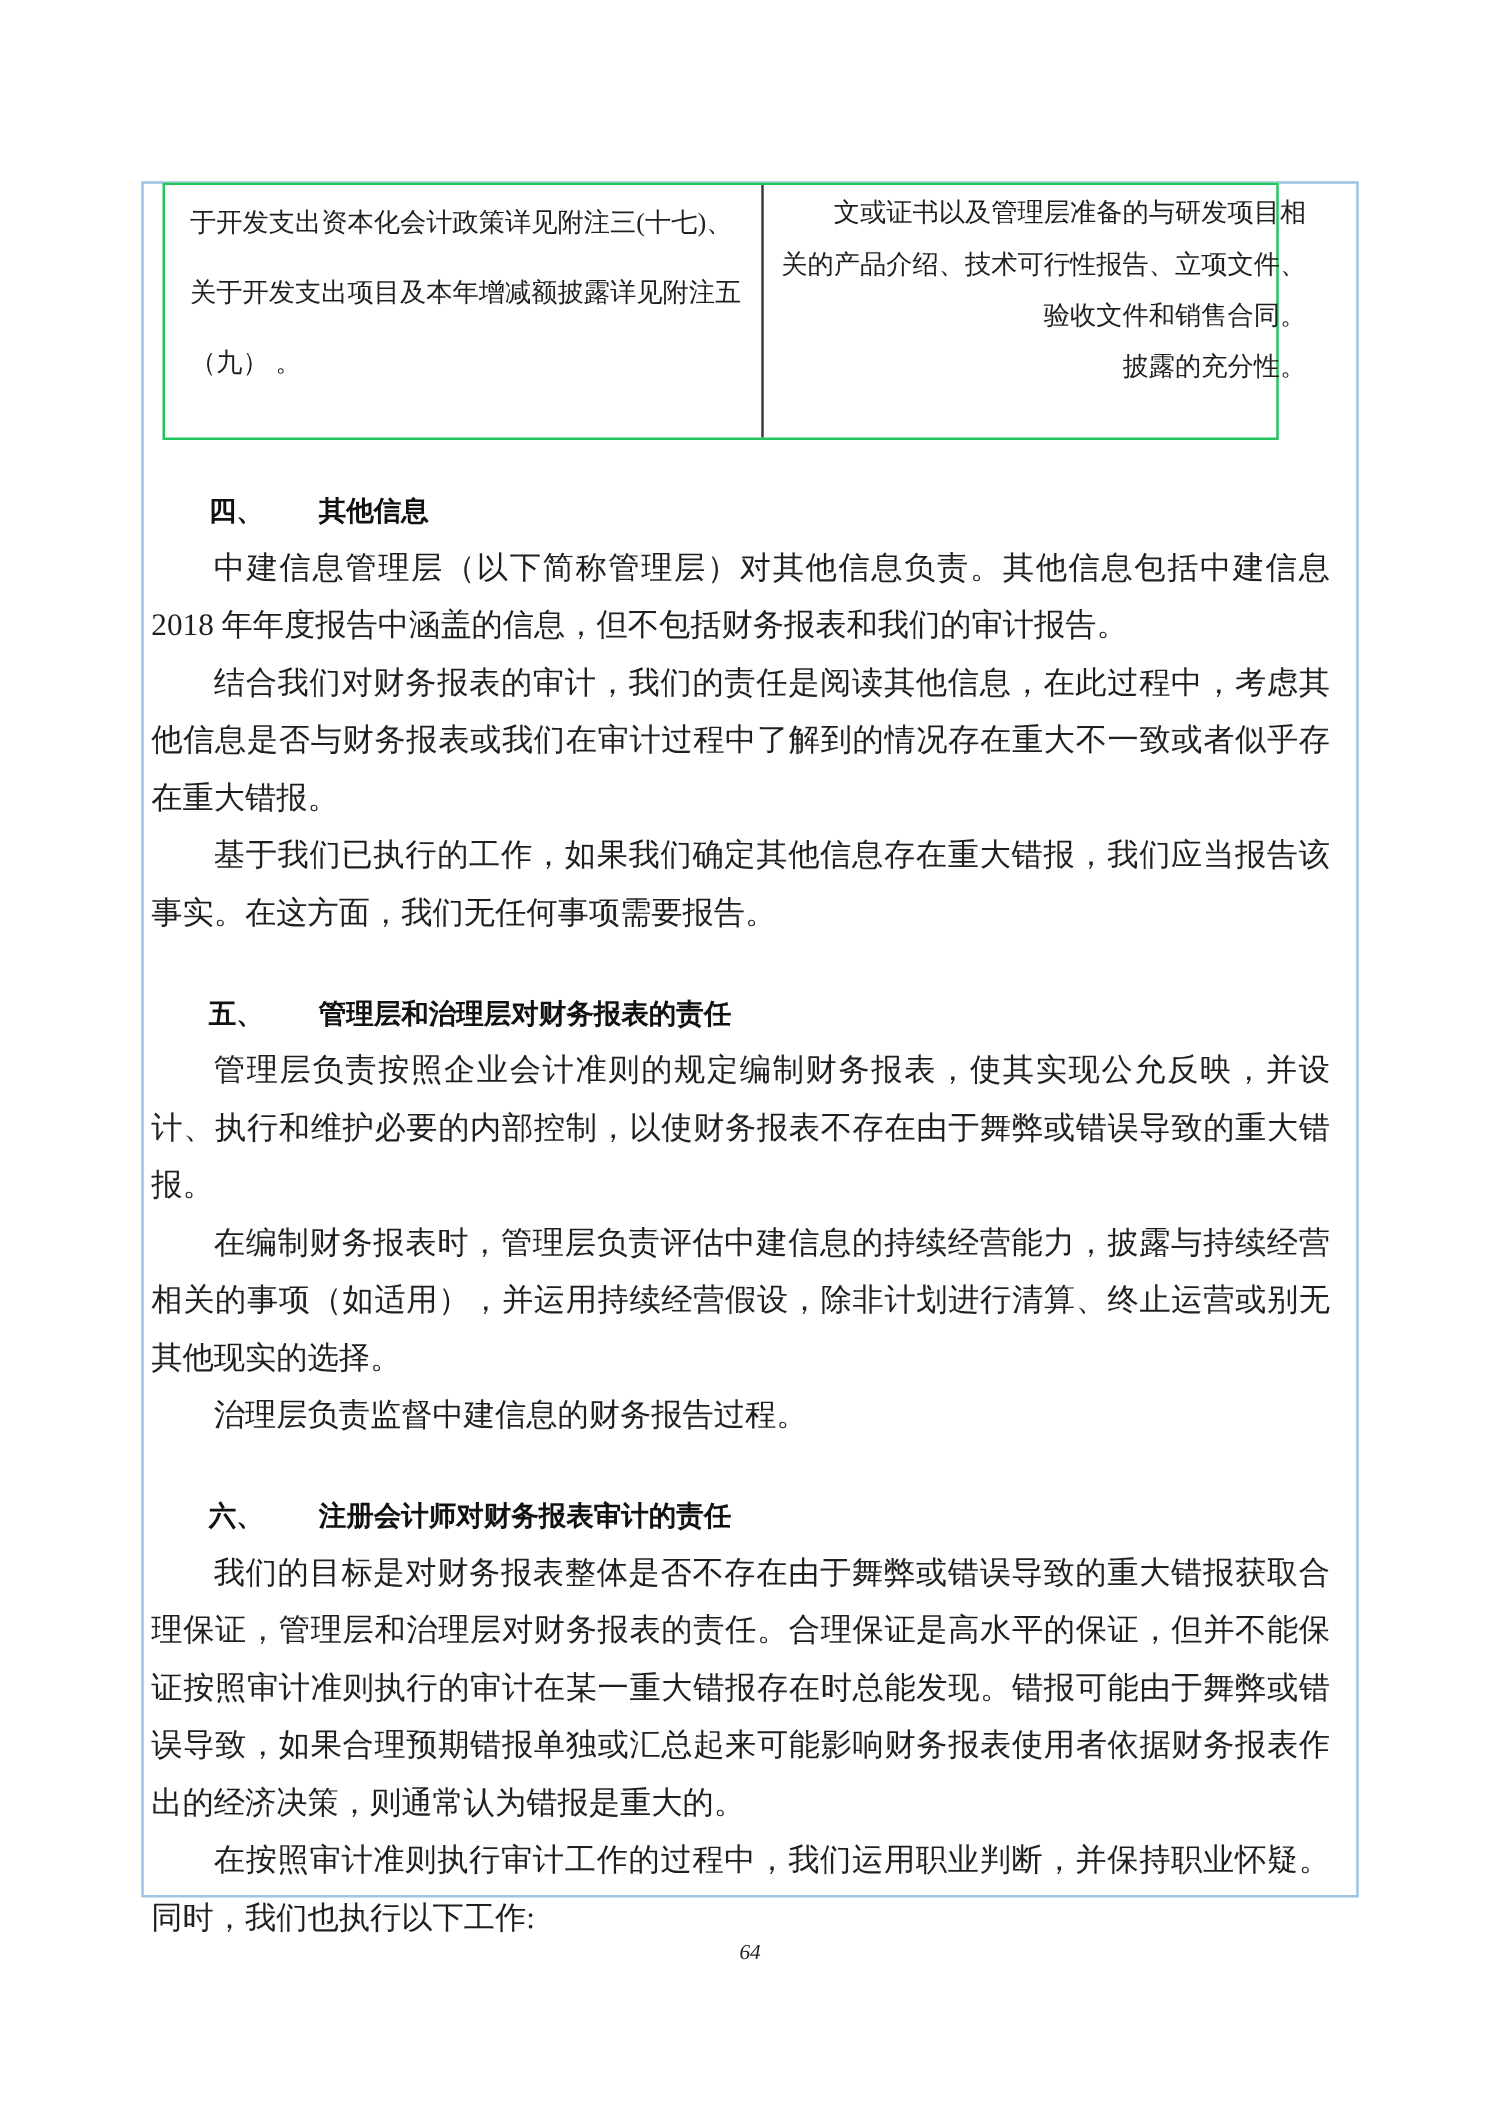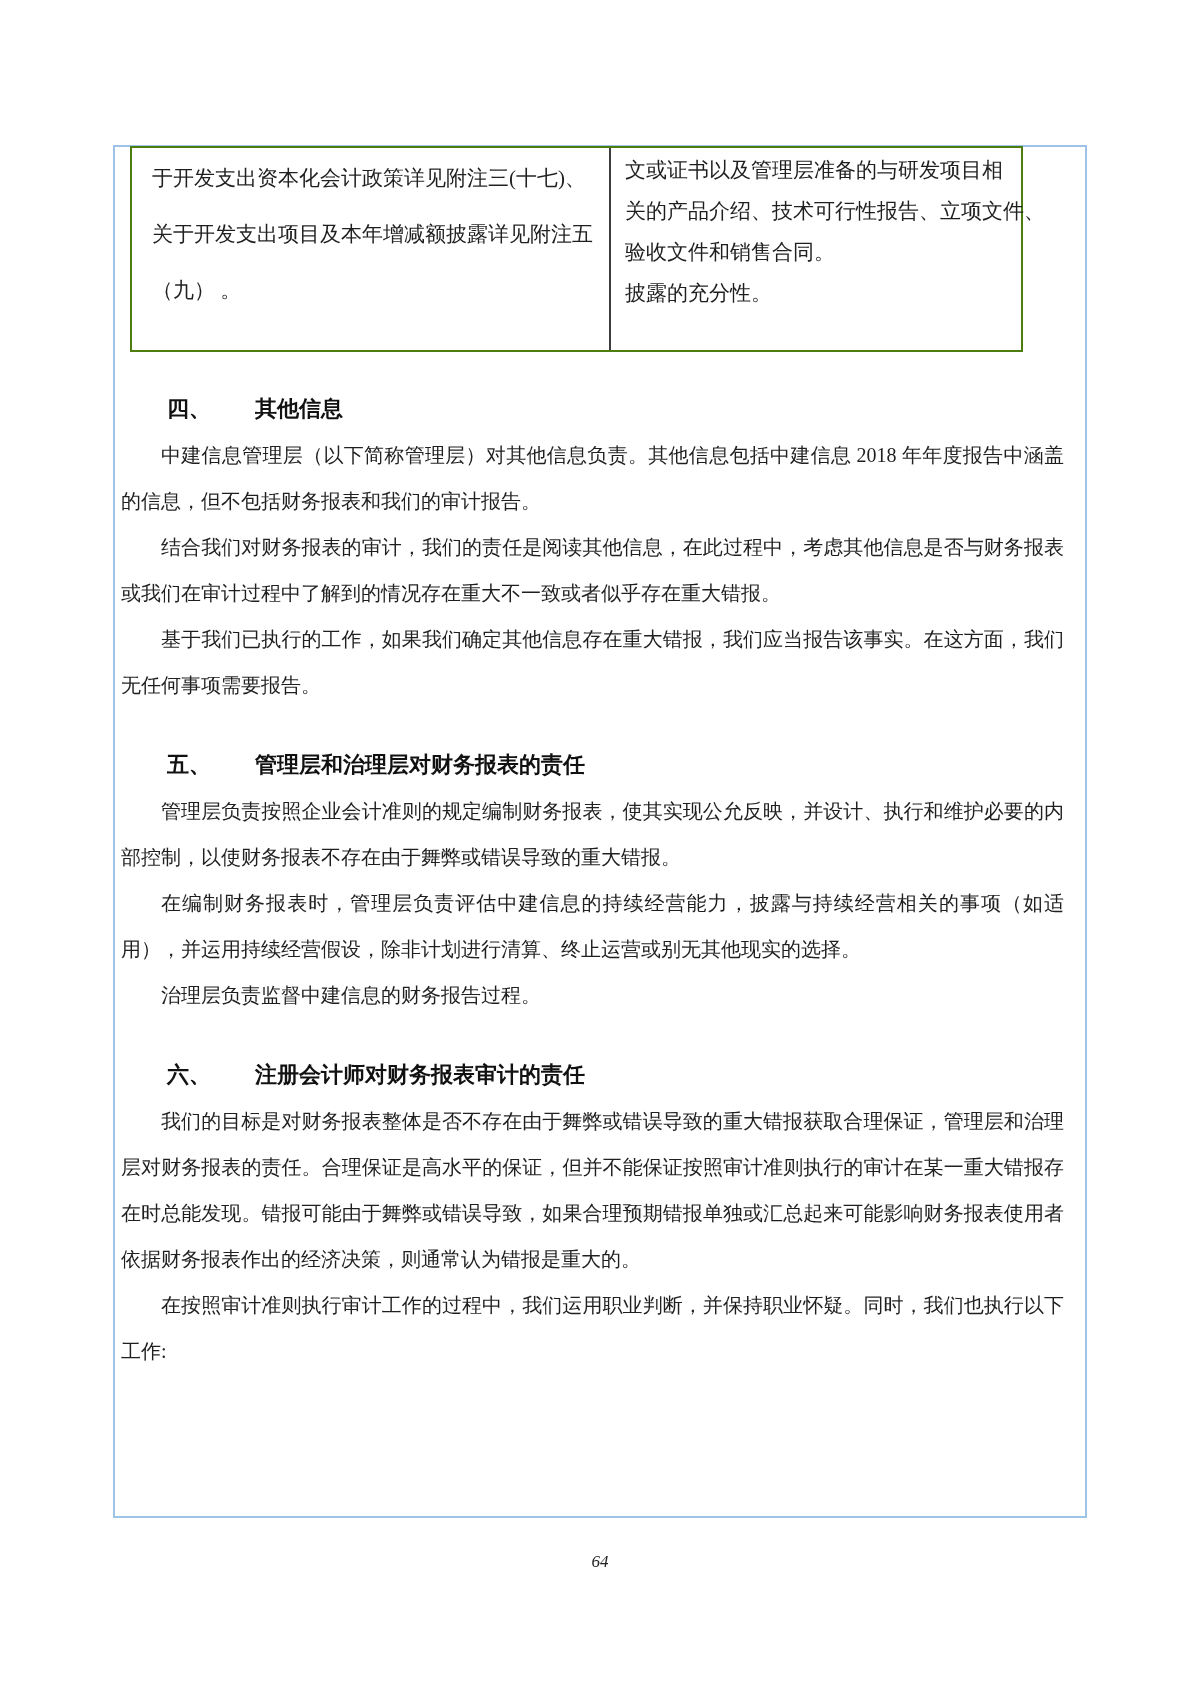--- a/index.html
+++ b/index.html
@@ -21,53 +21,54 @@
     box-sizing: border-box;
     border: 2px solid #9dc3e6;
     background: #ffffff;
   }
   .kam-table {
     display: flex;
     box-sizing: border-box;
     margin: -1px 0 0 15px;
     width: 893px;
     height: 206px;
-    border: 2px solid #4d7c0f;
+    border: 2px solid #22c55e;
     background: #ffffff;
   }
   .cell-left {
     box-sizing: border-box;
     width: 479px;
     border-right: 2px solid #3d3d3d;
     padding: 2px 18px 0 20px;
     font-size: 21px;
     line-height: 56px;
   }
   .cell-right {
     box-sizing: border-box;
     flex: 1;
     padding: 2px 12px 0 14px;
     font-size: 21px;
     line-height: 41px;
+    text-align: right;
   }
   .cell-line { white-space: nowrap; }
   .cell-line.indent { padding-left: 2em; }
   .section { padding: 0 21px 0 6px; }
   .heading {
     margin: 42px 0 8px 46px;
     font-family: "Liberation Sans", "DejaVu Sans", sans-serif;
     font-weight: bold;
     font-size: 22px;
     line-height: 30px;
     color: #111111;
   }
   .sec-num { display: inline-block; width: 88px; }
   .body-p {
     margin: 0;
-    font-size: 20px;
+    font-size: 25px;
     line-height: 46px;
     text-align: justify;
     text-indent: 2em;
   }
   .page-number {
     position: absolute;
     left: 0;
     top: 1552px;
     width: 1200px;
     text-align: center;

